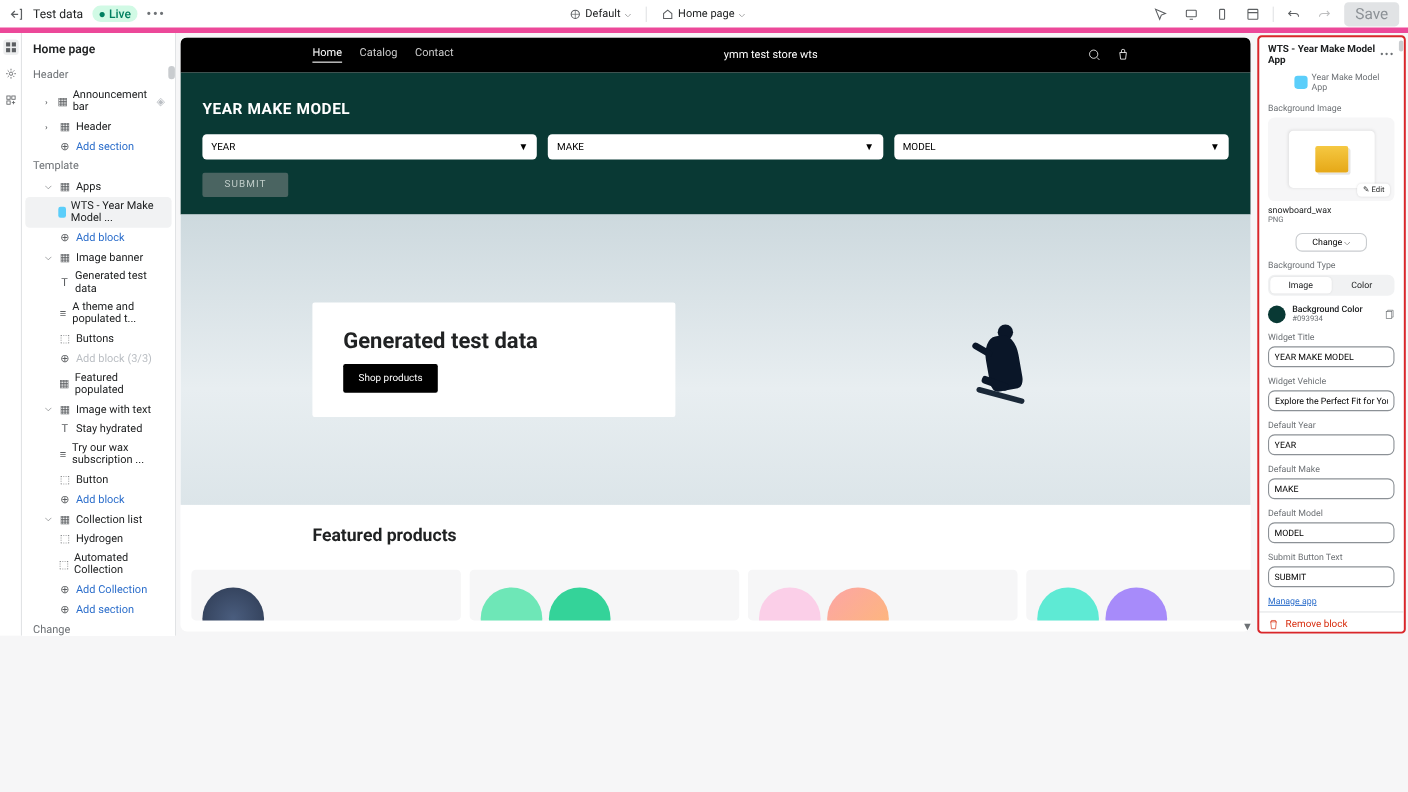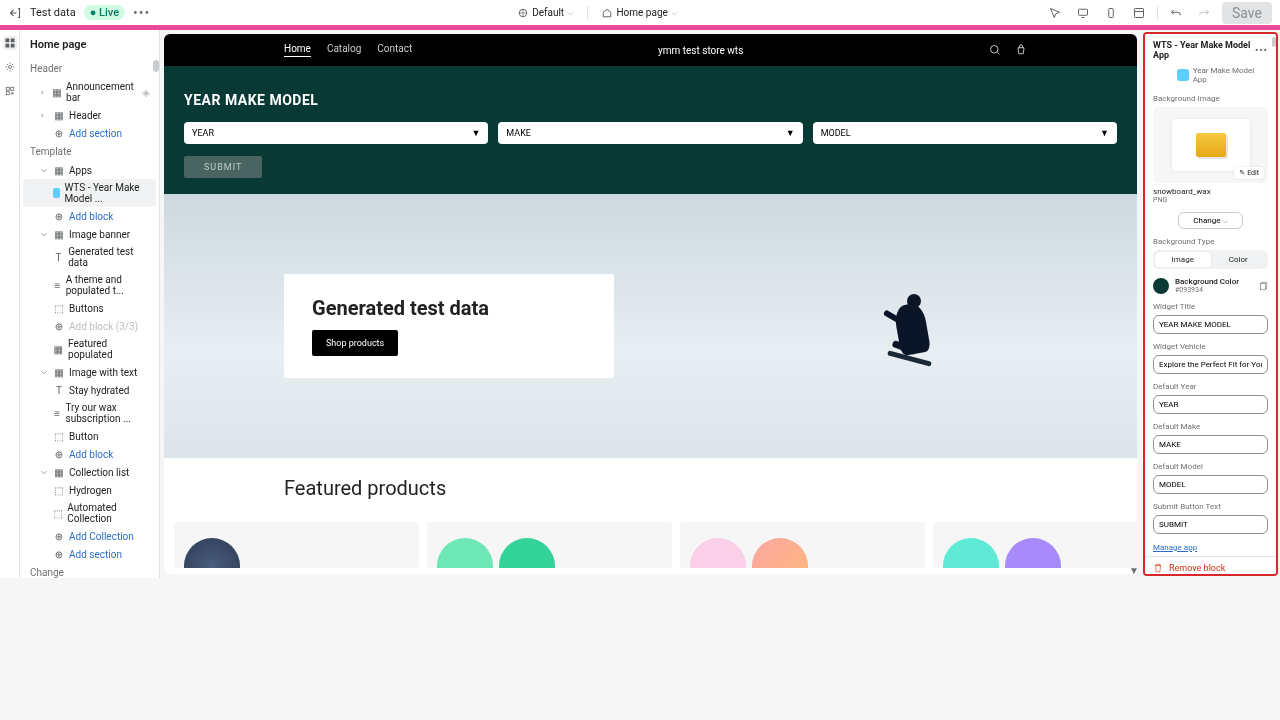--- a/index.html
+++ b/index.html
@@ -58,21 +58,21 @@
 .snowboarder-head { width: 14px; height: 14px; background: #0a1628; border-radius: 50%; position: absolute; top: 0; left: 30px; }
 .snowboarder-arm { width: 20px; height: 6px; background: #0a1628; border-radius: 3px; position: absolute; top: 20px; left: 6px; transform: rotate(30deg); }
 .snowboarder-leg { width: 25px; height: 7px; background: #0a1628; border-radius: 3px; position: absolute; top: 50px; left: 15px; transform: rotate(20deg); }
 .snowboard-board { width: 45px; height: 5px; background: #1a2838; border-radius: 3px; position: absolute; top: 62px; left: 10px; transform: rotate(15deg); }
 .banner-card { background: #fff; padding: 22px 28px; width: 330px; border-radius: 2px; }
 .banner-card h2 { font-size: 20px; font-weight: 700; margin-bottom: 10px; }
 .banner-card p { font-size: 9px; color: #202223; margin-bottom: 16px; }
 .shop-btn { background: #000; color: #fff; padding: 8px 14px; font-size: 9px; border: none; border-radius: 2px; }
 
 .featured { padding: 18px 120px 0; }
-.featured h2 { font-size: 20px; font-weight: 400; margin-bottom: 22px; }
+.featured h2 { font-size: 16px; font-weight: 700; margin-bottom: 22px; }
 .product-row { display: flex; gap: 8px; margin-left:-110px; }
 .product-card { flex: 0 0 245px; height: 46px; background: #f6f6f7; border-radius: 4px; display: flex; align-items: flex-end; padding:0 10px; gap:6px; overflow:hidden; }
 .prod-circle { width: 56px; height: 56px; border-radius: 50%; position:relative; top:26px; }
 
 
 .settings { width: 135px; background: #fff; border: 2px solid #d9262a; border-radius: 4px; margin: 2px; display: flex; flex-direction: column; font-size: 9px; overflow-y:auto; position:relative; }
 .settings-head { padding: 6px 8px; display:flex; align-items:center; justify-content:space-between; }
 .settings-head-title { font-weight: 700; font-size: 9px; }
 .settings-subtitle { padding: 0 8px 6px; font-size: 8px; color: #6d7175; display:flex; align-items:center; gap:4px;margin-left:24px; }
 .settings-subtitle .app-icon { width:12px; height:12px; background:#5bcefa; border-radius:3px; }

